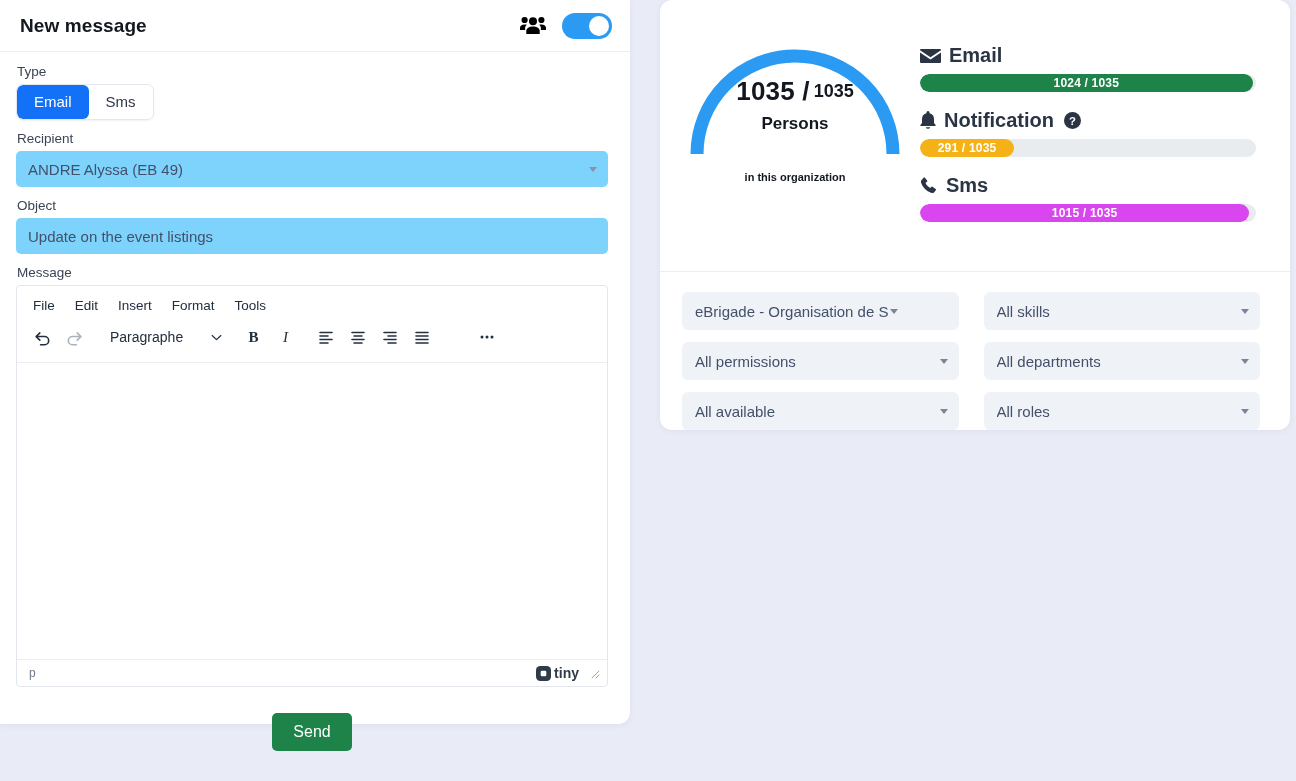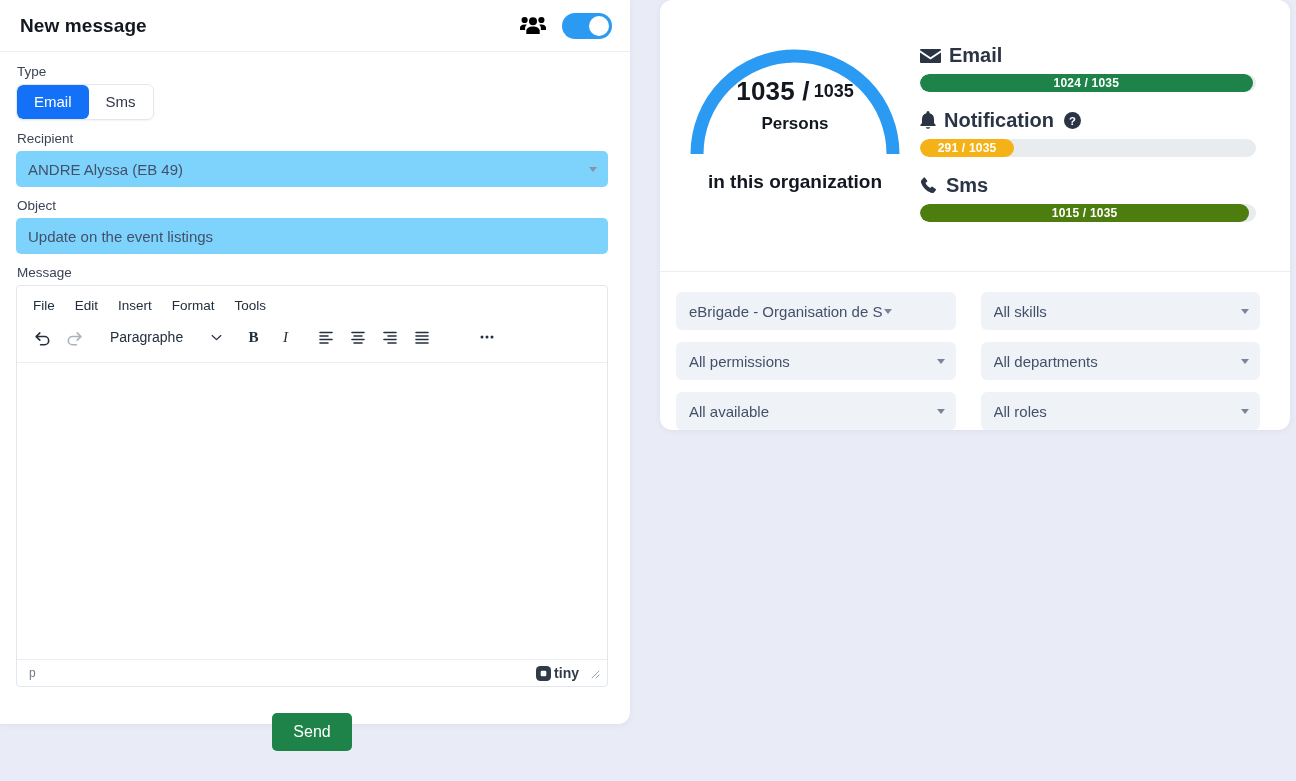--- a/index.html
+++ b/index.html
@@ -150,21 +150,21 @@
     font-size: 26px; font-weight: bold; color: #13171f; letter-spacing: .2px;
   }
   .gauge-sub {
     font-size: 18px; font-weight: bold; color: #13171f; vertical-align: 3px;
     margin-left: 4px;
   }
   .gauge-persons {
     font-size: 17px; font-weight: bold; color: #13171f; margin-top: 7px;
   }
   .gauge-caption {
-    font-size: 19px; font-weight: bold; color: #13171f; margin-top: 13px;
+    font-size: 11px; font-weight: bold; color: #13171f; margin-top: 13px;
   }
 
   .bars { flex: 1; padding-top: 26px; }
   .bar-label {
     display: flex; align-items: center; gap: 8px;
     font-size: 20px; font-weight: bold; color: #2b3445;
     margin-bottom: 7px;
   }
   .bar-label .bi { display: flex; align-items: center; color: #2b3445; }
   .help-icon { width: 17px; height: 17px; margin-left: 2px; cursor: pointer; }
@@ -172,21 +172,21 @@
     height: 18px; border-radius: 9px; background: #e9ecee;
     overflow: hidden; margin-bottom: 17px; position: relative;
   }
   .bar-fill {
     height: 100%; border-radius: 9px;
     display: flex; align-items: center; justify-content: center;
     color: #fff; font-size: 12px; font-weight: bold; letter-spacing: .2px;
   }
 
   .filters-section {
-    flex: 1; padding: 20px 30px 0 16px;
+    flex: 1; padding: 20px 30px 0 22px;
     display: grid; grid-template-columns: 1fr 1fr;
     column-gap: 25px; row-gap: 12px;
     align-content: start;
   }
   .filter-select {
     height: 38px; background: #eff3f8; border: none; border-radius: 6px;
     display: flex; align-items: center; padding: 0 11px 0 13px;
     font-size: 15px; color: #44506a; cursor: pointer;
     position: relative; overflow: hidden; white-space: nowrap;
   }
@@ -401,21 +401,21 @@
         <div>
           <div class="bar-label">
             <span class="bi">
               <svg width="18" height="18" viewBox="0 0 18 18" fill="currentColor">
                   <path d="M3.4 1.1 1.4 3.3c-.7.8-.6 2 .2 3.8 1 2.2 2.7 4.5 4.6 6 2.1 1.7 4.4 2.9 6.1 3 .8 0 1.4-.2 1.9-.8l1.6-2a1 1 0 0 0-.2-1.4l-3-2.2a1 1 0 0 0-1.4.2l-.8 1.1c-1.1-.5-2.2-1.3-3.1-2.3-.9-1-1.5-2-1.8-3l1.2-.7a1 1 0 0 0 .4-1.4L5.1 1a1 1 0 0 0-1.7.1z"></path>
                 </svg>
             </span>
             <span>Sms</span>
           </div>
           <div class="bar-track">
-            <div class="bar-fill" style="width:98%;background:#4d7c0f;">
+            <div class="bar-fill" style="width:98%;background:#d946ef;">
               <span>1015 / 1035</span>
             </div>
           </div>
         </div>
 
       </div>
     </div>
 
     <div class="filters-section">
       <div class="filter-select tight">

